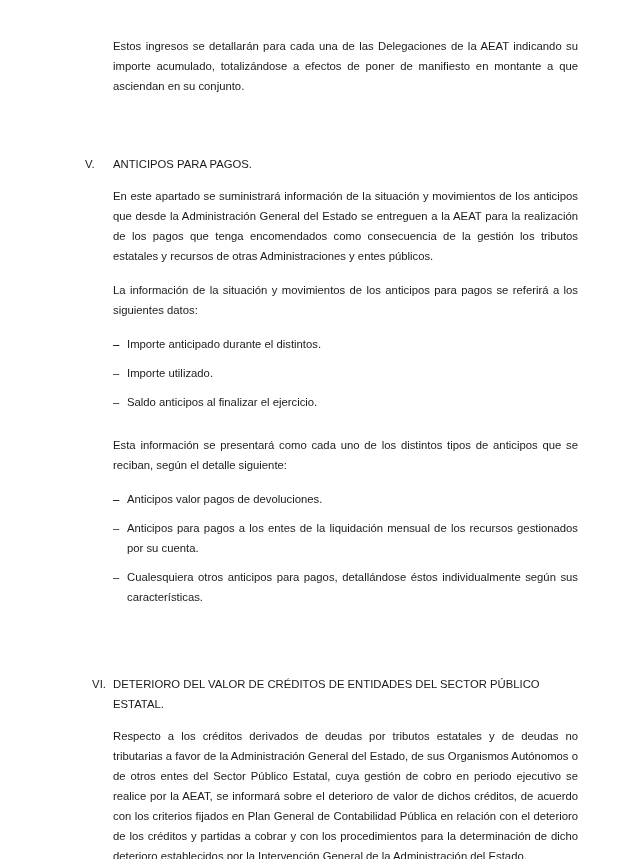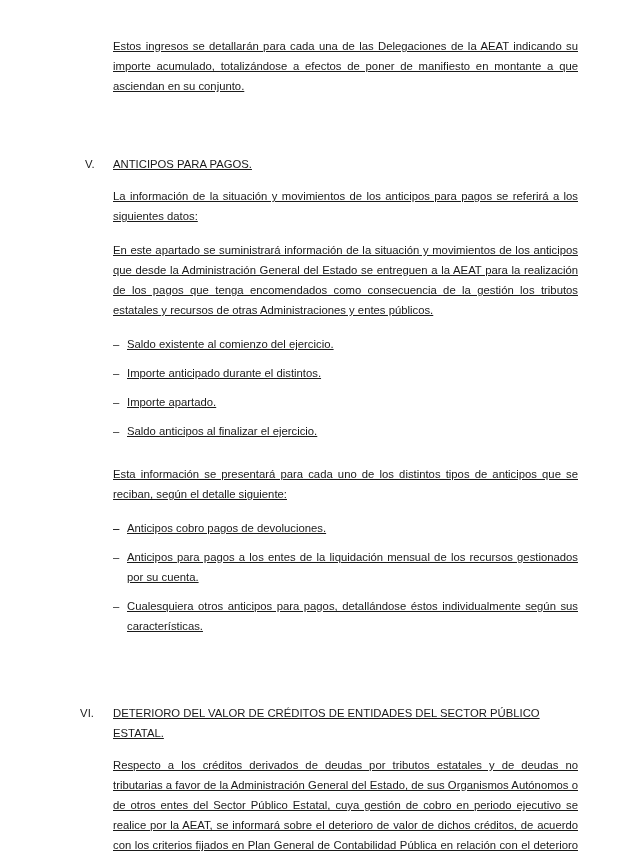--- a/index.html
+++ b/index.html
@@ -16,21 +16,20 @@
     -webkit-font-smoothing: antialiased;
   }
 
   .page {
     position: relative;
     width: 642px;
     height: 859px;
     background: #ffffff;
     box-sizing: border-box;
     padding: 36px 64px 0 80px;
-    text-decoration: underline;
   }
 
   
   .para {
     font-size: 11.3px;
     line-height: 20px;
     text-align: justify;
     text-justify: inter-word;
     margin: 0 0 14px 0;
     padding-left: 33px;   
@@ -58,21 +57,21 @@
     letter-spacing: 0.1px;
   }
   .section-heading .heading-text {
     display: block;
     margin-top: 40px;
   }
 
   
   .section-heading.level-v { padding-left: 33px; }
   .section-heading.level-v .numeral { left: 5px; }
-  .section-heading.level-vi .numeral { left: 0px; }
+  .section-heading.level-vi .numeral { left: 12px; }
 
   
   .dash-list {
     list-style: none;
     margin: 0 0 14px 0;
     padding: 0;
   }
   .dash-list li {
     position: relative;
     font-size: 11.3px;
@@ -100,54 +99,53 @@
 
   <p class="para">Estos ingresos se detallarán para cada una de las Delegaciones de la AEAT indicando su importe acumulado, totalizándose a efectos de poner de manifiesto en montante a que asciendan en su conjunto.</p>
 
   <div class="spacer-sm"></div>
 
   <div class="section-heading level-v">
     <span class="numeral">V.</span>
     <span class="heading-text">ANTICIPOS PARA PAGOS.</span>
   </div>
 
+  <p class="para">En este apartado se suministrará información de la situación y movimientos de los anticipos que desde la Administración General del Estado se entreguen a la AEAT para la realización de los pagos que tenga encomendados como consecuencia de la gestión los tributos estatales y recursos de otras Administraciones y entes públicos.</p>
+
   <p class="para">La información de la situación y movimientos de los anticipos para pagos se referirá a los siguientes datos:</p>
-
-  <p class="para">En este apartado se suministrará información de la situación y movimientos de los anticipos que desde la Administración General del Estado se entreguen a la AEAT para la realización de los pagos que tenga encomendados como consecuencia de la gestión los tributos estatales y recursos de otras Administraciones y entes públicos.</p>
 
   <ul class="dash-list">
     <li>
       <span class="dash">–</span>
-      <span>Saldo existente al comienzo del ejercicio.</span>
     </li>
     <li>
       <span class="dash">–</span>
       <span>Importe anticipado durante el distintos.</span>
     </li>
     <li>
       <span class="dash">–</span>
-      <span>Importe apartado.</span>
+      <span>Importe utilizado.</span>
     </li>
     <li>
       <span class="dash">–</span>
       <span>Saldo anticipos al finalizar el ejercicio.</span>
     </li>
   </ul>
 
   <div class="spacer-md"></div>
 
-  <p class="para">Esta información se presentará para cada uno de los distintos tipos de anticipos que se reciban, según el detalle siguiente:</p>
+  <p class="para">Esta información se presentará como cada uno de los distintos tipos de anticipos que se reciban, según el detalle siguiente:</p>
 
   <ul class="dash-list">
     <li>
       <span class="dash">–</span>
     </li>
     <li>
       <span class="dash">–</span>
-      <span>Anticipos cobro pagos de devoluciones.</span>
+      <span>Anticipos valor pagos de devoluciones.</span>
     </li>
     <li>
       <span class="dash">–</span>
       <span>Anticipos para pagos a los entes de la liquidación mensual de los recursos gestionados por su cuenta.</span>
     </li>
     <li>
       <span class="dash">–</span>
       <span>Cualesquiera otros anticipos para pagos, detallándose éstos individualmente según sus características.</span>
     </li>
   </ul>

